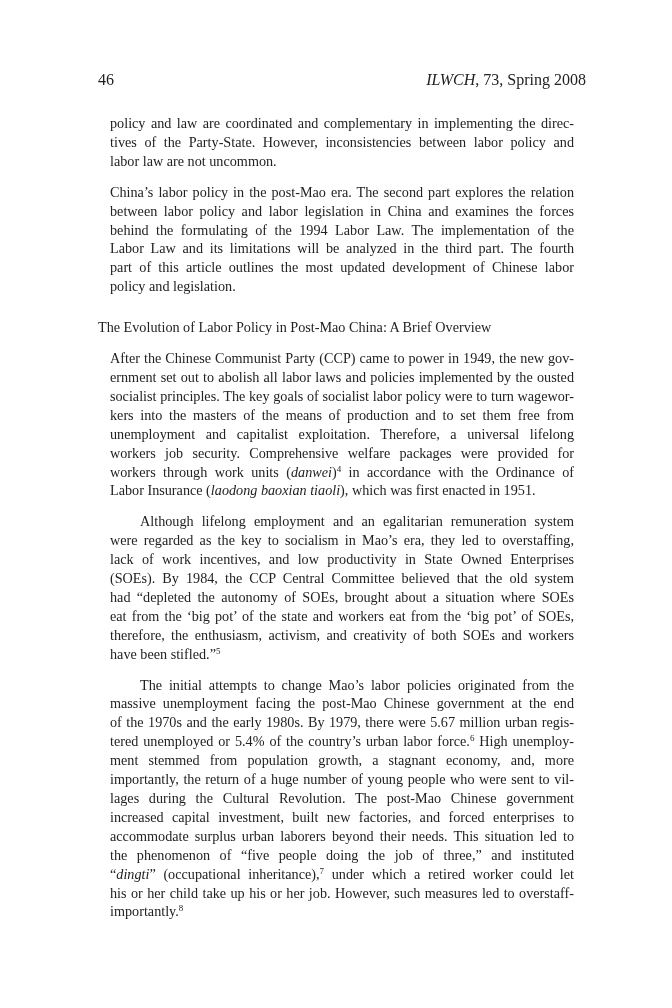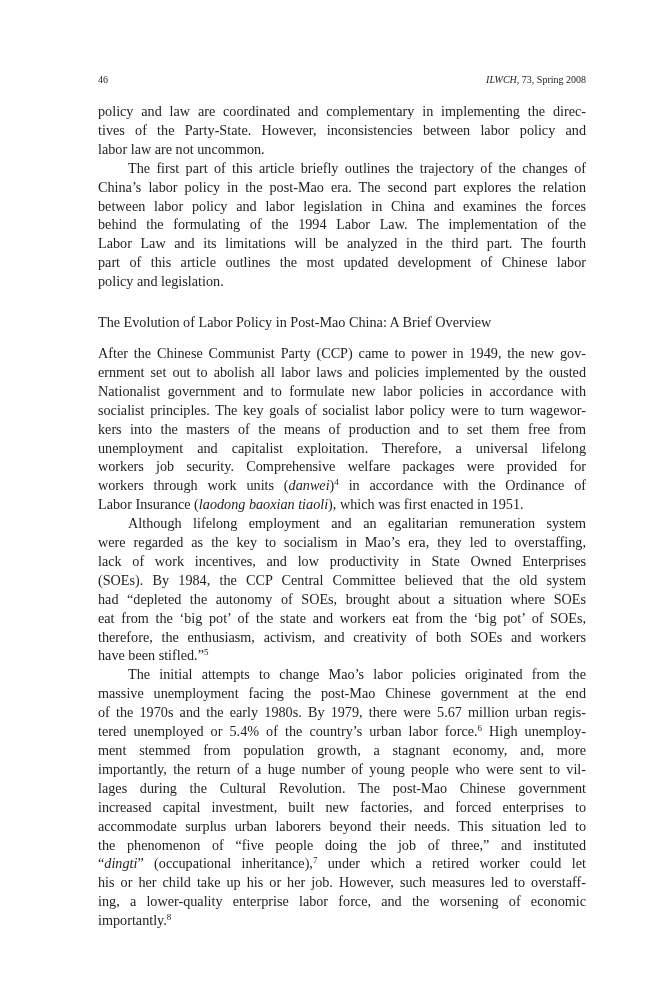--- a/index.html
+++ b/index.html
@@ -1,26 +1,26 @@
 <!DOCTYPE html>
 <html><head>
 <meta charset="utf-8">
 <style>
   html, body { margin: 0; padding: 0; background: #ffffff; }
   body { width: 672px; height: 1008px; position: relative; overflow: hidden;
          font-family: "Liberation Serif", "DejaVu Serif", serif; color: #222; }
   .page { position: absolute; left: 98px; top: 0; width: 488px; }
   .running-head { position: absolute; top: 70px; left: 0; width: 488px; height: 20px;
-                  font-size: 10px; line-height: 20px; }
+                  font-size: 16px; line-height: 20px; }
   .running-head .pg { position: absolute; left: 0; }
   .running-head .jr { position: absolute; right: 0; }
   .running-head em { font-style: italic; }
   .body-text { position: absolute; top: 102px; left: 0; width: 488px;
                font-size: 14.2px; line-height: 18.9px; text-align: justify; }
-  .body-text p { margin: 0; }
+  .body-text p { margin: 12px; }
   .line { display: block; text-align: justify; text-align-last: justify; white-space: nowrap; }
   .line.last { text-align-last: left; }
   .section-title { margin: 22px 0 12px 0 !important; }
   sup { font-size: 9px; line-height: 0; vertical-align: 5px; }
   em { }
 </style>
 </head>
 <body>
 
 <div class="page">
@@ -32,35 +32,33 @@
 
   <div class="body-text">
 
     <p>
       <span class="line">policy and law are coordinated and complementary in implementing the direc-</span>
       <span class="line">tives of the Party-State. However, inconsistencies between labor policy and</span>
       <span class="line last">labor law are not uncommon.</span>
     </p>
 
     <p>
-      <span class="line" style="text-indent:30px">The first part of this article briefly outlines the trajectory of the changes of</span>
       <span class="line">China’s labor policy in the post-Mao era. The second part explores the relation</span>
       <span class="line">between labor policy and labor legislation in China and examines the forces</span>
       <span class="line">behind the formulating of the 1994 Labor Law. The implementation of the</span>
       <span class="line">Labor Law and its limitations will be analyzed in the third part. The fourth</span>
       <span class="line">part of this article outlines the most updated development of Chinese labor</span>
       <span class="line last">policy and legislation.</span>
     </p>
 
     <p class="section-title">The Evolution of Labor Policy in Post-Mao China: A Brief Overview</p>
 
     <p>
       <span class="line">After the Chinese Communist Party (CCP) came to power in 1949, the new gov-</span>
       <span class="line">ernment set out to abolish all labor laws and policies implemented by the ousted</span>
-      <span class="line">Nationalist government and to formulate new labor policies in accordance with</span>
       <span class="line">socialist principles. The key goals of socialist labor policy were to turn wagewor-</span>
       <span class="line">kers into the masters of the means of production and to set them free from</span>
       <span class="line">unemployment and capitalist exploitation. Therefore, a universal lifelong</span>
       <span class="line">workers job security. Comprehensive welfare packages were provided for</span>
       <span class="line"><span>workers through work units (</span><em>danwei</em><span>)</span><sup>4</sup><span> in accordance with the Ordinance of</span></span>
       <span class="line last"><span>Labor Insurance (</span><em>laodong baoxian tiaoli</em><span>), which was first enacted in 1951.</span></span>
     </p>
 
     <p>
       <span class="line" style="text-indent:30px">Although lifelong employment and an egalitarian remuneration system</span>
@@ -79,18 +77,17 @@
       <span class="line">of the 1970s and the early 1980s. By 1979, there were 5.67 million urban regis-</span>
       <span class="line"><span>tered unemployed or 5.4% of the country’s urban labor force.</span><sup>6</sup><span> High unemploy-</span></span>
       <span class="line">ment stemmed from population growth, a stagnant economy, and, more</span>
       <span class="line">importantly, the return of a huge number of young people who were sent to vil-</span>
       <span class="line">lages during the Cultural Revolution. The post-Mao Chinese government</span>
       <span class="line">increased capital investment, built new factories, and forced enterprises to</span>
       <span class="line">accommodate surplus urban laborers beyond their needs. This situation led to</span>
       <span class="line">the phenomenon of “five people doing the job of three,” and instituted</span>
       <span class="line"><span>“</span><em>dingti</em><span>” (occupational inheritance),</span><sup>7</sup><span> under which a retired worker could let</span></span>
       <span class="line">his or her child take up his or her job. However, such measures led to overstaff-</span>
-      <span class="line">ing, a lower-quality enterprise labor force, and the worsening of economic</span>
       <span class="line last"><span>importantly.</span><sup>8</sup></span>
     </p>
 
   </div>
 </div>
 
 </body></html>

